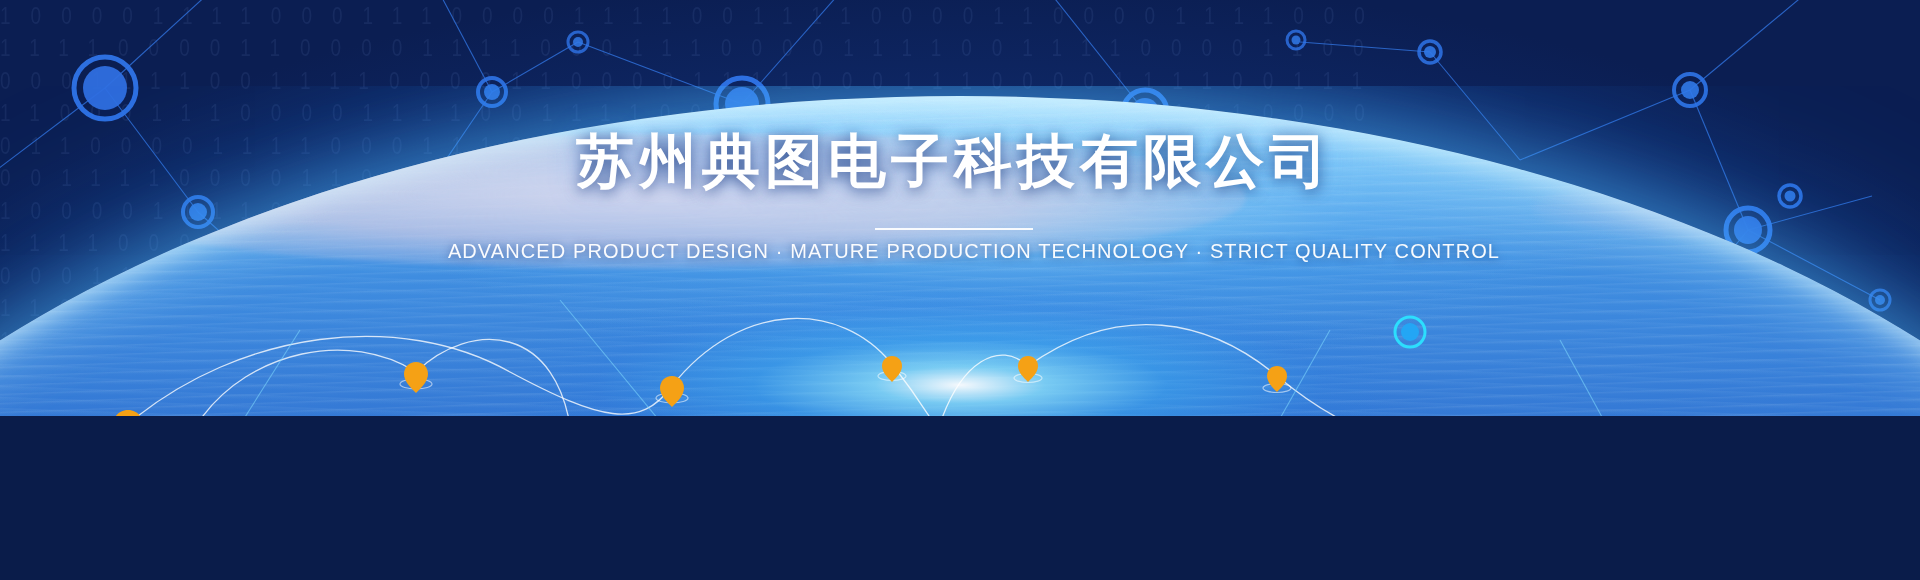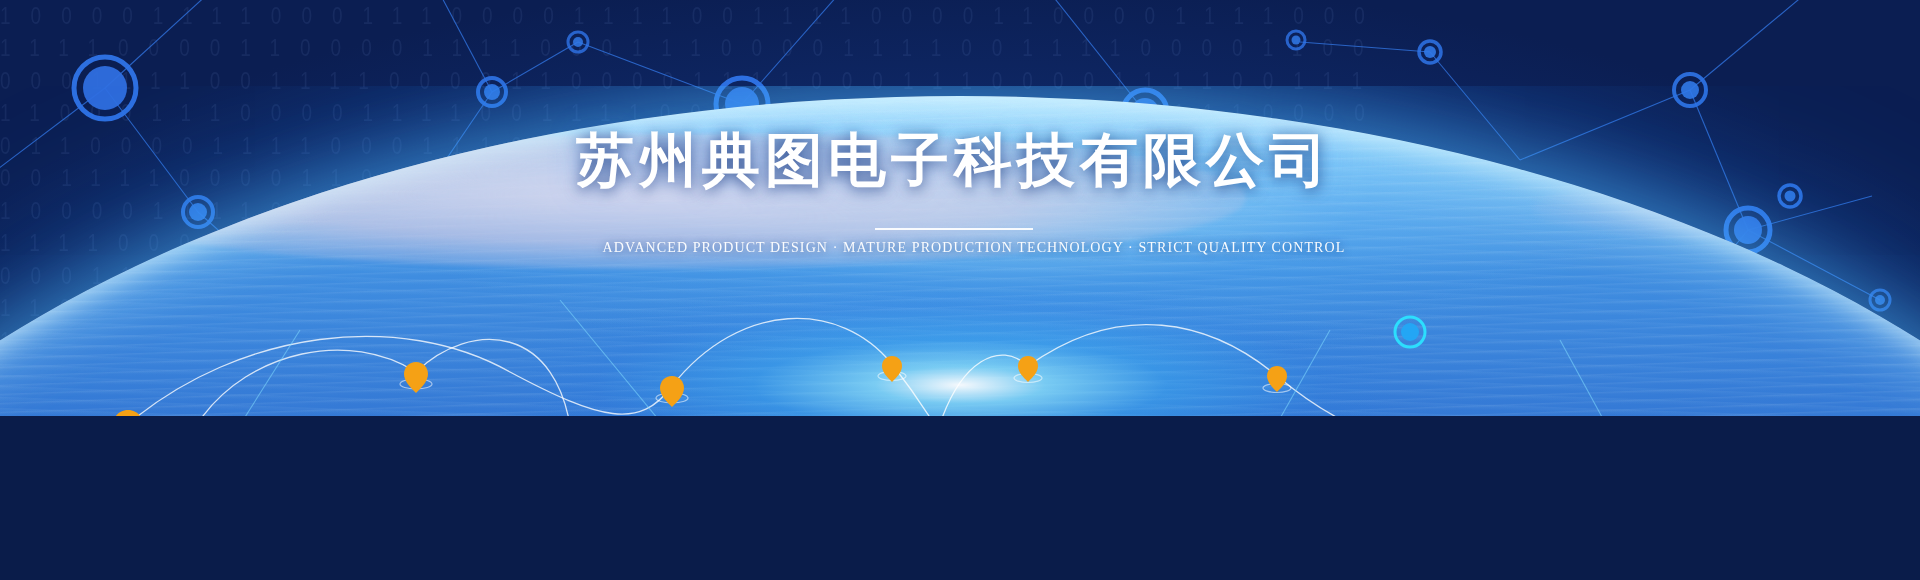--- a/index.html
+++ b/index.html
@@ -100,21 +100,20 @@
   }
 
   
   .overlay{position:absolute;inset:0;width:1920px;height:580px;pointer-events:none;}
 
   
   .content{
     position:absolute;left:0;right:12px;top:0;
     text-align:center;
     z-index:9;
-    font-family:Liberation Serif, serif;
   }
   .title{
     margin:0;
     padding-top:131px;
     font-size:58px;
     font-weight:bold;
     color:#ffffff;
     letter-spacing:5px;
     text-shadow:0 2px 14px rgba(10,40,110,.75), 0 0 32px rgba(60,140,255,.35);
     line-height:1.05;
@@ -126,21 +125,21 @@
   }
   .sub-cn{
     margin:26px 0 0;
     font-size:24px;
     color:#ffffff;
     letter-spacing:2.5px;
     text-shadow:0 1px 10px rgba(10,40,110,.6);
   }
   .sub-en{
     margin:10px 0 0;
-    font-size:14px;
+    font-size:20px;
     color:rgba(255,255,255,.96);
     letter-spacing:1.1px;
     text-shadow:0 1px 8px rgba(10,40,110,.6);
     padding-left:40px;
   }
 </style>
 </head>
 <body>
 
 <div class="banner">

